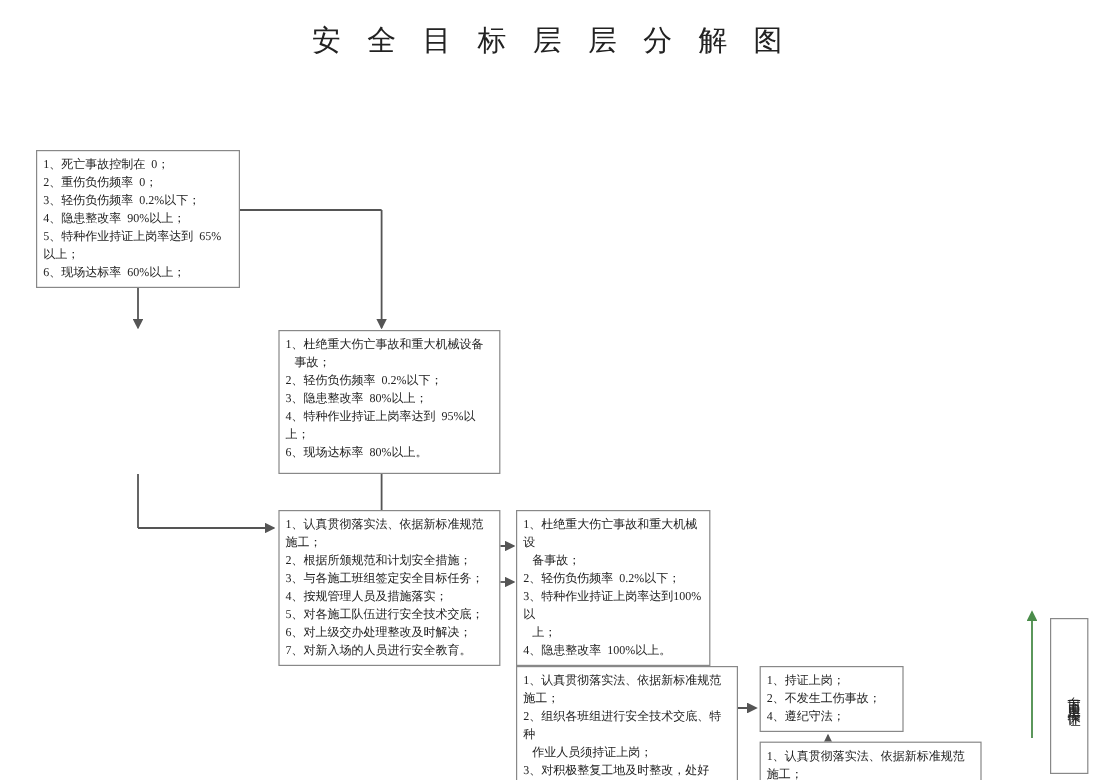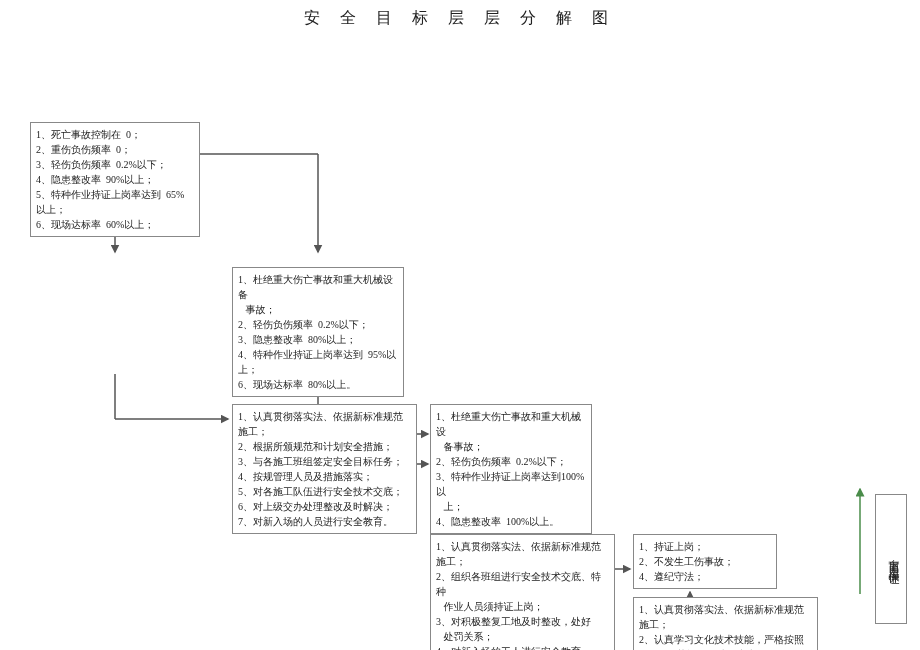--- a/index.html
+++ b/index.html
@@ -7,24 +7,24 @@
       width: 920px;
       height: 650px;
       background: #fff;
       font-family: "SimSun", "宋体", serif;
       font-size: 11px;
       overflow: hidden;
       position: relative;
     }
     .page-title {
       text-align: center;
-      font-size: 16px;
+      font-size: 24px;
       font-weight: normal;
       letter-spacing: 8px;
-      padding: 8px 0 10px 0;
+      padding: 18px 0 10px 0;
       color: #222;
     }
     .diagram-area {
       position: relative;
       width: 920px;
       height: 600px;
     }
     .box {
       position: absolute;
       border: 1px solid #888;
@@ -88,31 +88,31 @@
     <line x1="517" y1="485" x2="517" y2="488" stroke="#555" stroke-width="1.5" marker-end="url(#arrowhead)"></line>
 
     <line x1="600" y1="530" x2="630" y2="530" stroke="#555" stroke-width="1.5" marker-end="url(#arrowhead)"></line>
 
     <line x1="690" y1="570" x2="690" y2="553" stroke="#555" stroke-width="1.5" marker-end="url(#arrowhead)"></line>
 
     <line x1="860" y1="555" x2="860" y2="450" stroke="#4a8c4a" stroke-width="1.5" marker-end="url(#arrowhead-green)"></line>
 
   </svg>
 
-  <div class="box" style="left:30px; top:83px; width:170px; min-height:100px;">
+  <div class="box" style="left:30px; top:65px; width:170px; min-height:100px;">
     <span style="white-space:pre-wrap;">1、死亡事故控制在  0；
 2、重伤负伤频率  0；
 3、轻伤负伤频率  0.2%以下；
 4、隐患整改率  90%以上；
 5、特种作业持证上岗率达到  65%以上；
 6、现场达标率  60%以上；</span>
   </div>
 
 
-  <div class="box" style="left:232px; top:215px; width:172px; min-height:120px;margin-top:13px;">
+  <div class="box" style="left:232px; top:215px; width:185px; min-height:120px;">
     <span style="white-space:pre-wrap;">1、杜绝重大伤亡事故和重大机械设备
    事故；
 2、轻伤负伤频率  0.2%以下；
 3、隐患整改率  80%以上；
 4、特种作业持证上岗率达到  95%以上；
 6、现场达标率  80%以上。</span>
   </div>
 
   <div class="box" style="left:232px; top:365px; width:185px; min-height:120px;">
     <span style="white-space:pre-wrap;">1、认真贯彻落实法、依据新标准规范施工；
@@ -135,21 +135,21 @@
 
   <div class="box" style="left:430px; top:495px; width:185px; min-height:75px;">
     <span style="white-space:pre-wrap;">1、认真贯彻落实法、依据新标准规范施工；
 2、组织各班组进行安全技术交底、特种
    作业人员须持证上岗；
 3、对积极整复工地及时整改，处好
    处罚关系；
 4、对新入场的工人进行安全教育。</span>
   </div>
 
-  <div class="box" style="left:633px; top:495px; width:144px; min-height:55px;">
+  <div class="box" style="left:633px; top:495px; width:120px; min-height:55px;">
     <span style="white-space:pre-wrap;">1、持证上岗；
 2、不发生工伤事故；
 4、遵纪守法；</span>
   </div>
 
   <div class="box" style="left:633px; top:558px; width:185px; min-height:72px;">
     <span style="white-space:pre-wrap;">1、认真贯彻落实法、依据新标准规范施工；
 2、认真学习文化技术技能，严格按照
    操作规范施工、持证上岗；
 3、主动配合班组用具，杜绝安全件必；

